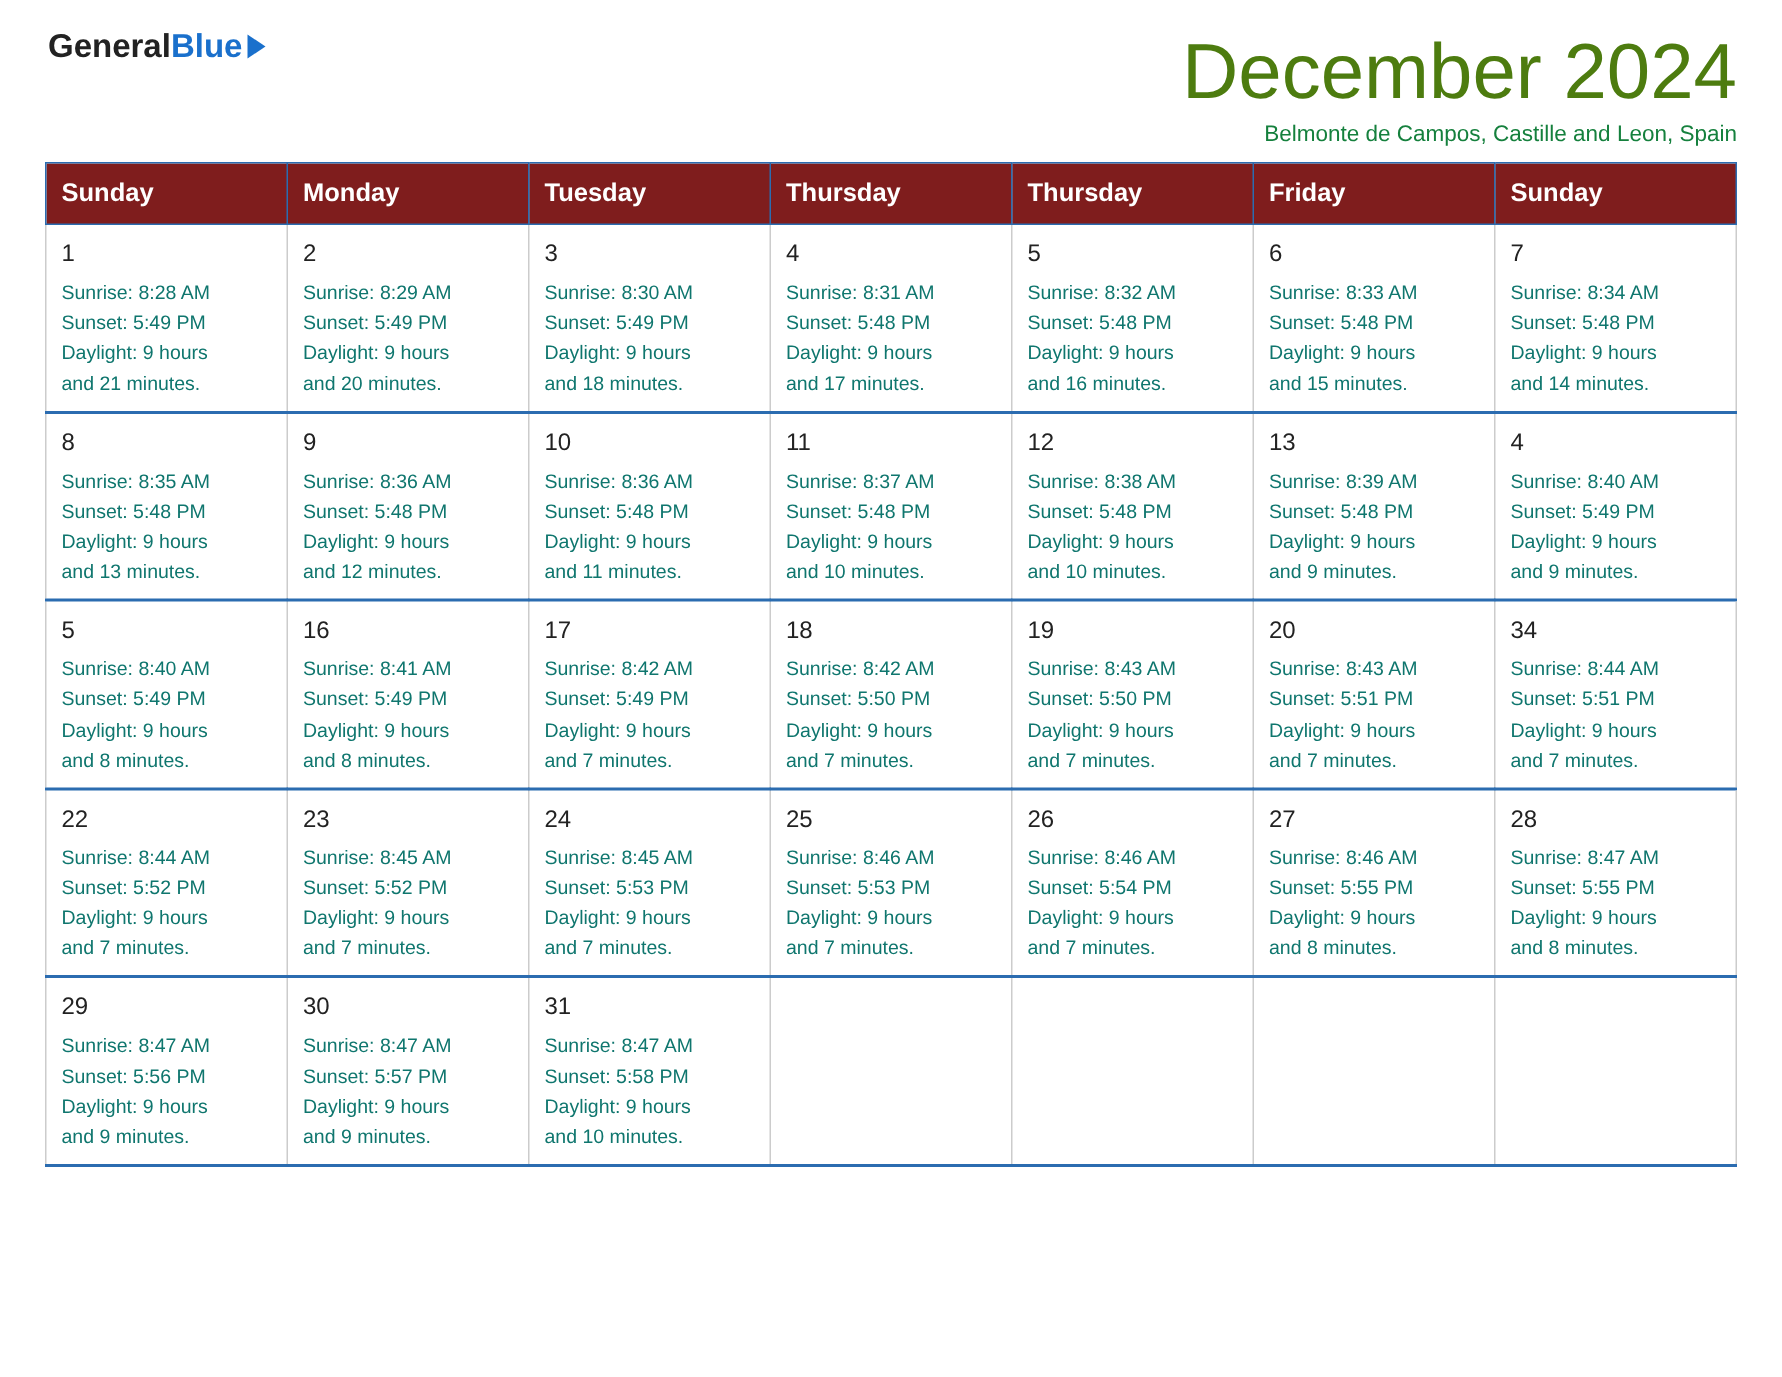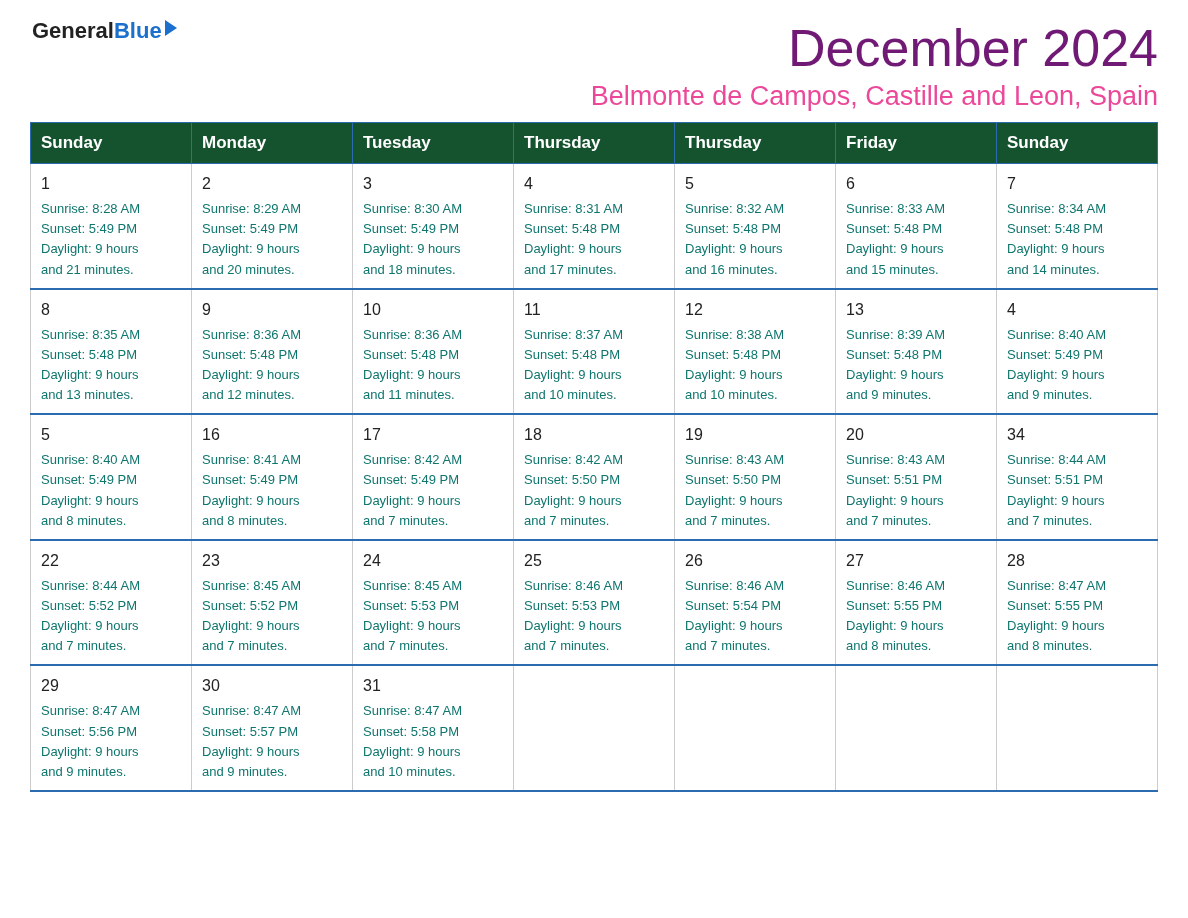--- a/index.html
+++ b/index.html
@@ -16,36 +16,36 @@
       justify-content: space-between;
       align-items: flex-start;
       margin-bottom: 10px;
     }
     .title-area {
       text-align: right;
     }
     .month-title {
       font-size: 52px;
       font-weight: normal;
-      color: #701a75;
+      color: #4d7c0f;
       line-height: 1.1;
     }
     .location-title {
-      font-size: 27px;
-      color: #ec4899;
+      font-size: 15px;
+      color: #15803d;
       font-weight: normal;
       margin-top: 4px;
     }
     .calendar-table {
       width: 100%;
       border-collapse: collapse;
       margin-top: 10px;
     }
     .calendar-table thead tr th {
-      background-color: #14532d;
+      background-color: #7f1d1d;
       color: #fff;
       padding: 10px 10px;
       font-size: 17px;
       font-weight: bold;
       text-align: left;
       border: 1px solid #2b6cb0;
     }
     .calendar-table tbody tr td {
       vertical-align: top;
       padding: 8px 10px;
@@ -86,21 +86,21 @@
       font-weight: bold;
       color: #222;
       line-height: 1;
     }
     .logo-blue-word {
       font-size: 22px;
       font-weight: bold;
       color: #1a70cc;
       line-height: 1;
       display: flex;
-      align-items: flex-start;
+      align-items: center;
     }
     .triangle-right {
       display: inline-block;
       width: 0;
       height: 0;
       border-top: 8px solid transparent;
       border-bottom: 8px solid transparent;
       border-left: 12px solid #1a70cc;
       margin-left: 3px;
     }

